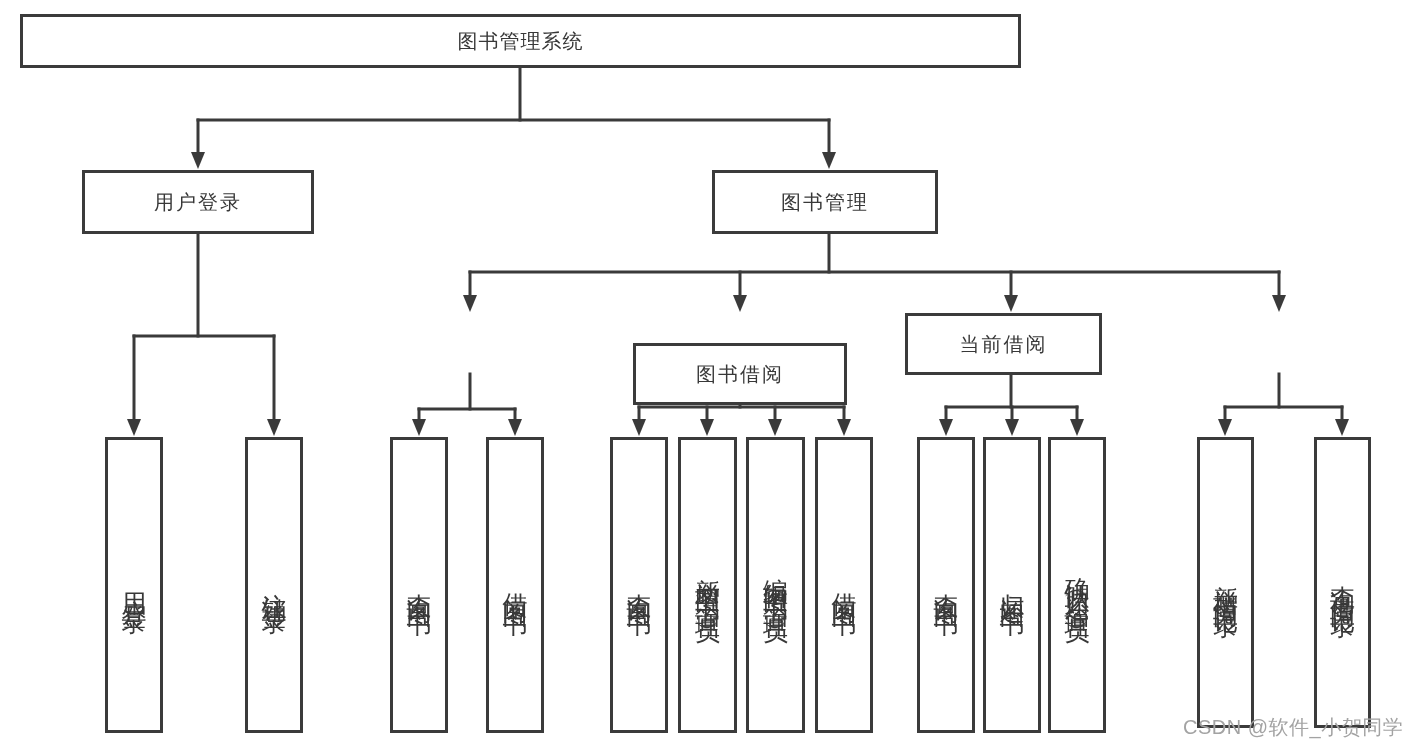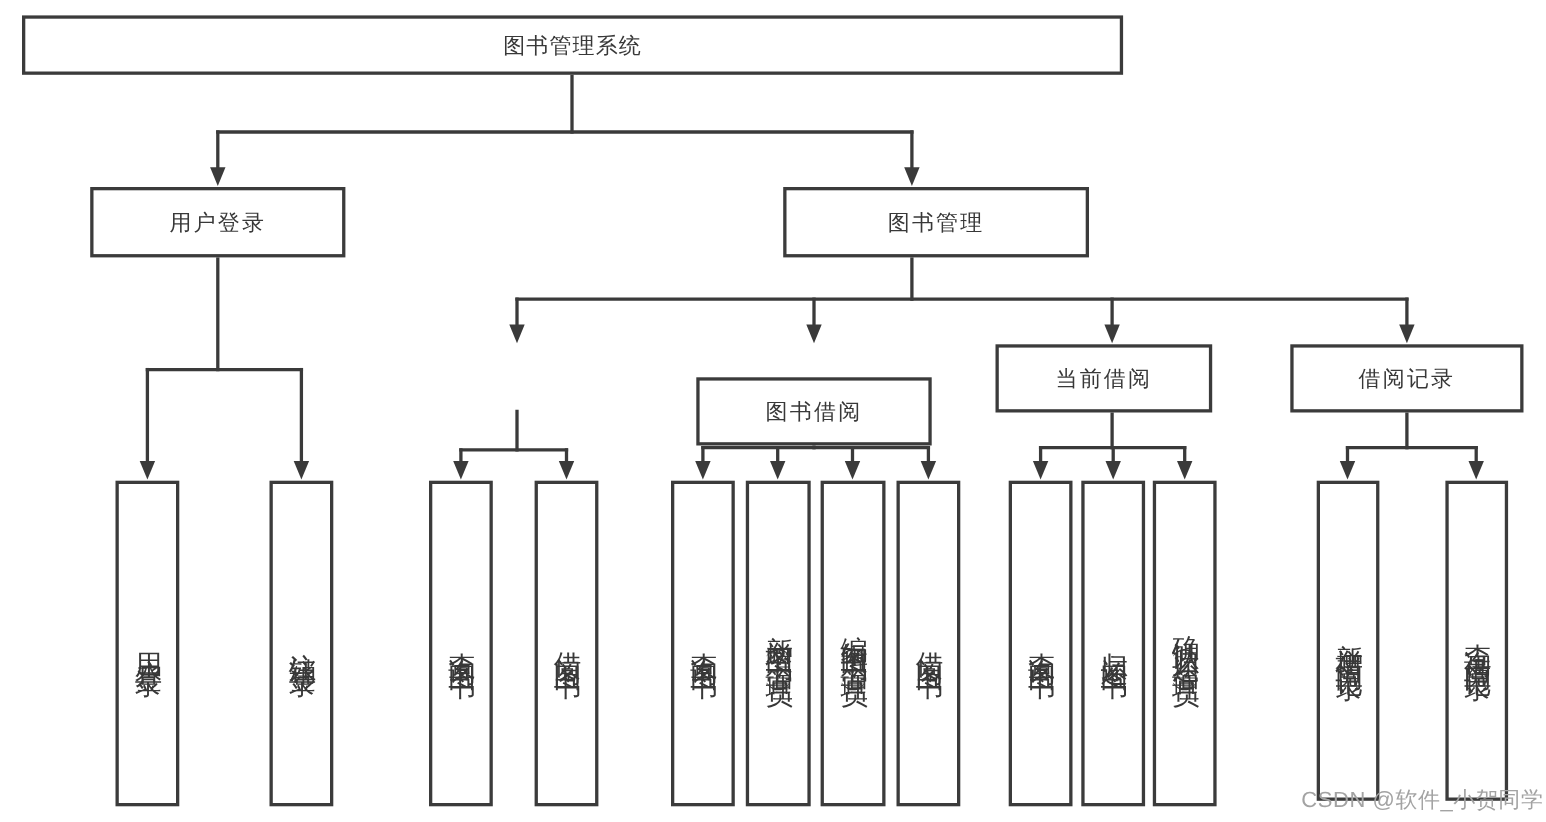--- a/index.html
+++ b/index.html
@@ -107,31 +107,28 @@
       <polygon points="1225,436 1218,419 1232,419" fill="#3a3a3a"></polygon>
       <polygon points="1342,436 1335,419 1349,419" fill="#3a3a3a"></polygon>
     </svg>
   <span id="watermark">CSDN @软件_小贺同学</span>
 <div class="node h root" style="left: 20px; top: 14px; width: 1001px; height: 54px;">
       <span class="label">图书管理系统</span>
     </div>
     <div class="node h" style="left: 82px; top: 170px; width: 232px; height: 64px;">
       <span class="label">用户登录</span>
     </div>
-    <div class="node h" style="left: 712px; top: 170px; width: 278px; height: 64px;">
+    <div class="node h" style="left: 712px; top: 170px; width: 226px; height: 64px;">
       <span class="label">图书管理</span>
     </div>
     <div class="node h" style="left: 633px; top: 313px; width: 214px; height: 62px; margin-top: 30px;">
       <span class="label">图书借阅</span>
     </div>
     <div class="node h" style="left: 905px; top: 313px; width: 197px; height: 62px;">
       <span class="label">当前借阅</span>
-    </div>
-    <div class="node h" style="left: 1173px; top: 313px; width: 212px; height: 62px;">
-      <span class="label">借阅记录</span>
     </div>
     <div class="node v" style="left: 105px; top: 437px; width: 58px; height: 296px;">
       <span class="label">用户登录</span>
     </div>
     <div class="node v" style="left: 245px; top: 437px; width: 58px; height: 296px;">
       <span class="label">注销登录</span>
     </div>
     <div class="node v" style="left: 390px; top: 437px; width: 58px; height: 296px;">
       <span class="label">查询图书</span>
     </div>

